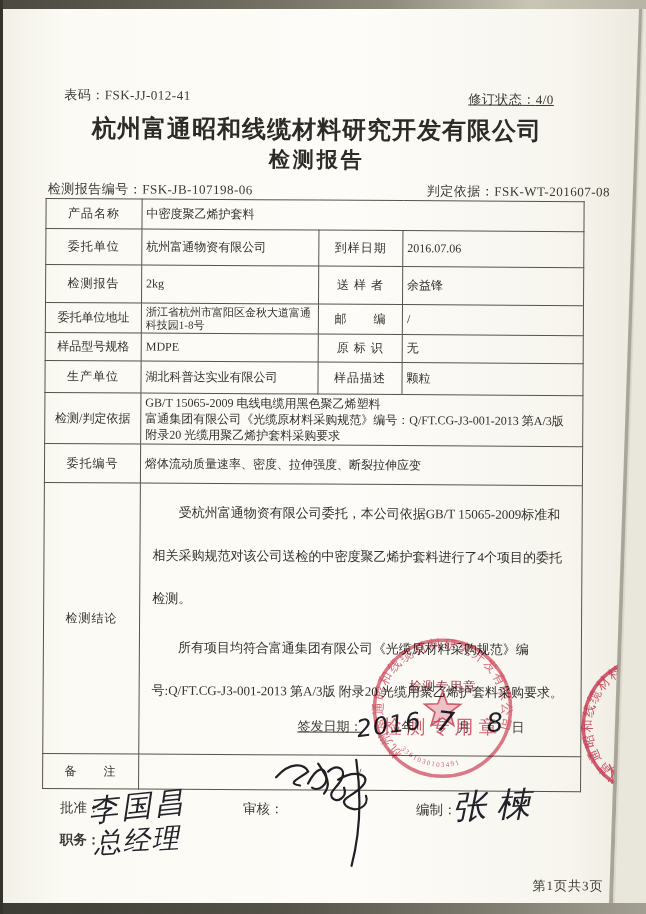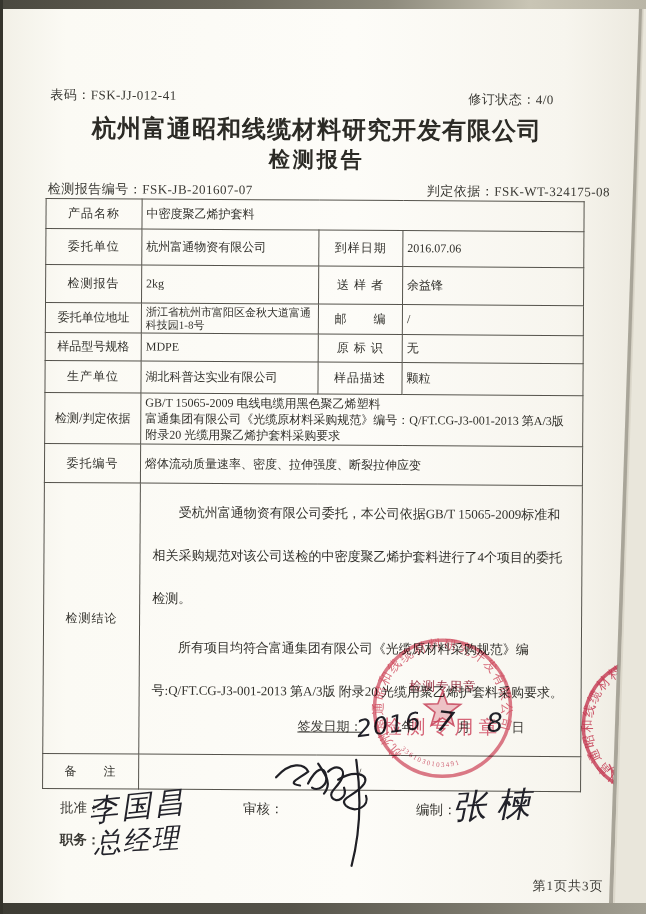--- a/index.html
+++ b/index.html
@@ -58,26 +58,26 @@
 <div class="paper"></div>
 
 <svg class="edge-svg" width="646" height="914">
   <polygon points="641,9 646,9 646,903 610,903" fill="#e9e6db"></polygon>
   <line x1="641" y1="9" x2="611" y2="903" stroke="#938f82" stroke-width="4" opacity="0.75"></line>
   <line x1="643" y1="9" x2="614" y2="903" stroke="#d9d5c8" stroke-width="2" opacity="0.8"></line>
 </svg>
 
 <div class="content">
 
-  <div class="t meta" style="left:50px;top:86px;"><span>表码：</span><span>FSK-JJ-012-41</span></div>
-  <div class="t meta" style="left:468px;top:88px;"><span>修订状态：</span><span>4/0</span></div>
+  <div class="t meta" style="left:64px;top:86px;"><span>表码：</span><span>FSK-JJ-012-41</span></div>
+  <div class="t meta" style="left:468px;top:88px;text-decoration:underline;"><span>修订状态：</span><span>4/0</span></div>
   <div class="t company-title">杭州富通昭和线缆材料研究开发有限公司</div>
   <div class="t report-title">检测报告</div>
-  <div class="t meta" style="left:48px;top:180px;"><span>检测报告编号：</span><span>FSK-JB-201607-07</span></div>
-  <div class="t meta" style="left:427px;top:180px;"><span>判定依据：</span><span>FSK-WT-324175-08</span></div>
+  <div class="t meta" style="left:48px;top:180px;"><span>检测报告编号：</span><span>FSK-JB-107198-06</span></div>
+  <div class="t meta" style="left:427px;top:180px;"><span>判定依据：</span><span>FSK-WT-201607-08</span></div>
 
   <table class="report">
     <colgroup>
         <col style="width:96px">
         <col style="width:177px">
         <col style="width:84px">
         <col style="width:181px">
       </colgroup>
     <tbody>
         <tr style="height:30px">

